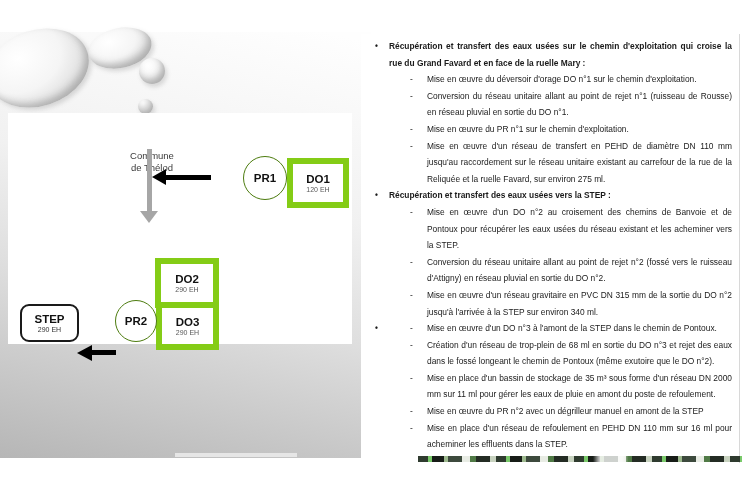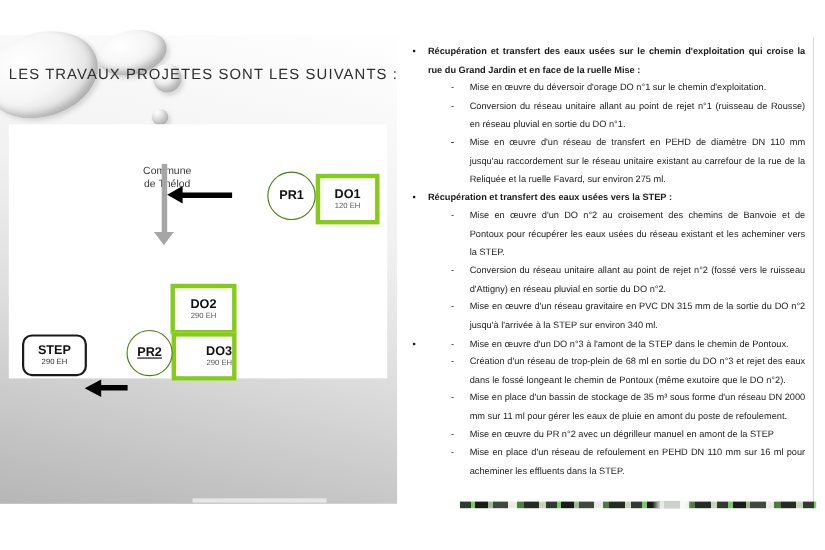--- a/index.html
+++ b/index.html
@@ -31,29 +31,29 @@
   .pr1-head{left:144px;top:56px;width:0;height:0;border-top:8px solid transparent;
             border-bottom:8px solid transparent;border-right:14px solid #000;}
   .do2-shaft{left:170px;top:171px;width:6px;height:40px;background:#000;}
   .do2-head{left:164px;top:209px;width:0;height:0;border-left:9px solid transparent;
             border-right:9px solid transparent;border-top:13px solid #000;}
   .pr2-shaft{left:83px;top:237px;width:25px;height:5px;background:#000;}
   .pr2-head{left:69px;top:232px;width:0;height:0;border-top:8px solid transparent;
             border-bottom:8px solid transparent;border-right:15px solid #000;}
   .node{position:absolute;background:#fff;display:flex;flex-direction:column;
         align-items:center;justify-content:center;}
-  .do-box{border:4px solid #84cc16;}
+  .do-box{border:6px solid #84cc16;}
   .node .nlabel{font-weight:bold;font-size:11.5px;color:#111;line-height:12px;}
   .node .ncap{font-size:7px;color:#595959;line-height:9px;}
   .pr-circle{border:1px solid #4d7c0f;border-radius:50%;}
   .n-do1{left:279px;top:45px;width:50px;height:38px;}
   .n-do2{left:147px;top:101px;width:52px;height:38px;margin-top:44px;}
-  .n-do3{left:148px;top:189px;width:51px;height:36px;align-items:flex-end;}
+  .n-do3{left:148px;top:189px;width:51px;height:36px;}
   .n-pr1{left:235px;top:43px;width:42px;height:42px;z-index:3;}
-  .n-pr2{left:107px;top:187px;width:40px;height:40px;z-index:3;text-decoration:underline;}
+  .n-pr2{left:107px;top:187px;width:40px;height:40px;z-index:3;}
   .n-step{left:12px;top:191px;width:55px;height:34px;border:2.5px solid #1a1a1a;border-radius:9px;}
   .n-step .ncap{color:#333;}
 
   
   .text-panel{position:absolute;left:361px;top:34px;width:379px;height:429px;background:#fff;
               border-right:1px solid #d8d8d8;overflow:hidden;
               font-size:8.4px;line-height:16.6px;color:#1a1a1a;padding-top:4px;box-sizing:border-box;}
   .t-heading{position:relative;padding-left:28px;padding-right:7px;font-weight:bold;
              text-align:justify;}
   .t-heading .marker{position:absolute;left:14px;font-weight:bold;}
@@ -72,21 +72,20 @@
 <body>
 
 <div class="page">
 
   <div class="slide">
     <div class="bubble b-large"></div>
     <div class="bubble b-medium"></div>
     <div class="bubble b-small"></div>
     <div class="bubble b-tiny"></div>
 
-    <div class="slide-title">LES TRAVAUX PROJETES SONT LES SUIVANTS :</div>
 
     <div class="diagram-panel">
       <div class="commune-label">
         <div>Commune</div>
         <div>de Thélod</div>
       </div>
 
       <div class="shaft flow-shaft"></div>
       <div class="shaft flow-head"></div>
 
@@ -126,32 +125,33 @@
         <div class="nlabel">STEP</div>
         <div class="ncap">290 EH</div>
       </div>
     </div>
   </div>
 
   <div class="text-panel">
 
     <div class="t-heading">
       <span class="marker">•</span>
-      <span>Récupération et transfert des eaux usées sur le chemin d'exploitation qui croise la rue du Grand Jardin et en face de la ruelle Mise :</span>
+      <span>Récupération et transfert des eaux usées sur le chemin d'exploitation qui croise la rue du Grand Favard et en face de la ruelle Mary :</span>
     </div>
     <div class="t-item">
       <span class="marker">-</span>
       <span>Mise en œuvre du déversoir d'orage DO n°1 sur le chemin d'exploitation.</span>
     </div>
     <div class="t-item">
       <span class="marker">-</span>
       <span>Conversion du réseau unitaire allant au point de rejet n°1 (ruisseau de Rousse) en réseau pluvial en sortie du DO n°1.</span>
     </div>
     <div class="t-item">
       <span class="marker">-</span>
+      <span>Mise en œuvre du PR n°1 sur le chemin d'exploitation.</span>
     </div>
     <div class="t-item">
       <span class="marker">-</span>
       <span>Mise en œuvre d'un réseau de transfert en PEHD de diamètre DN 110 mm jusqu'au raccordement sur le réseau unitaire existant au carrefour de la rue de la Reliquée et la ruelle Favard, sur environ 275 ml.</span>
     </div>
 
     <div class="t-heading">
       <span class="marker">•</span>
       <span>Récupération et transfert des eaux usées vers la STEP :</span>
     </div>

